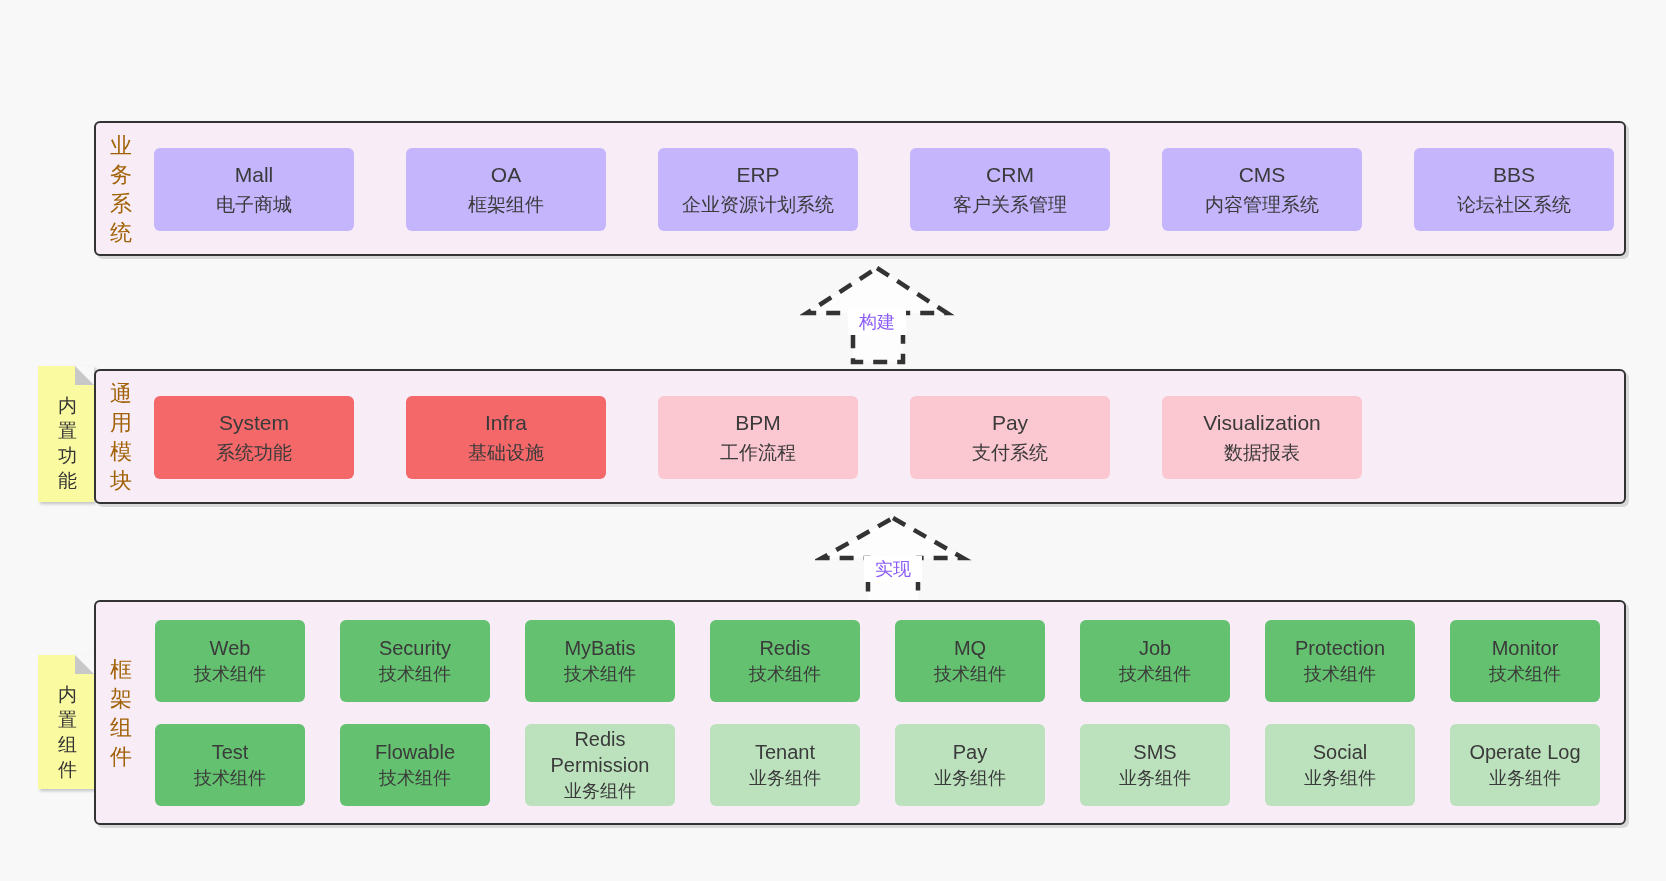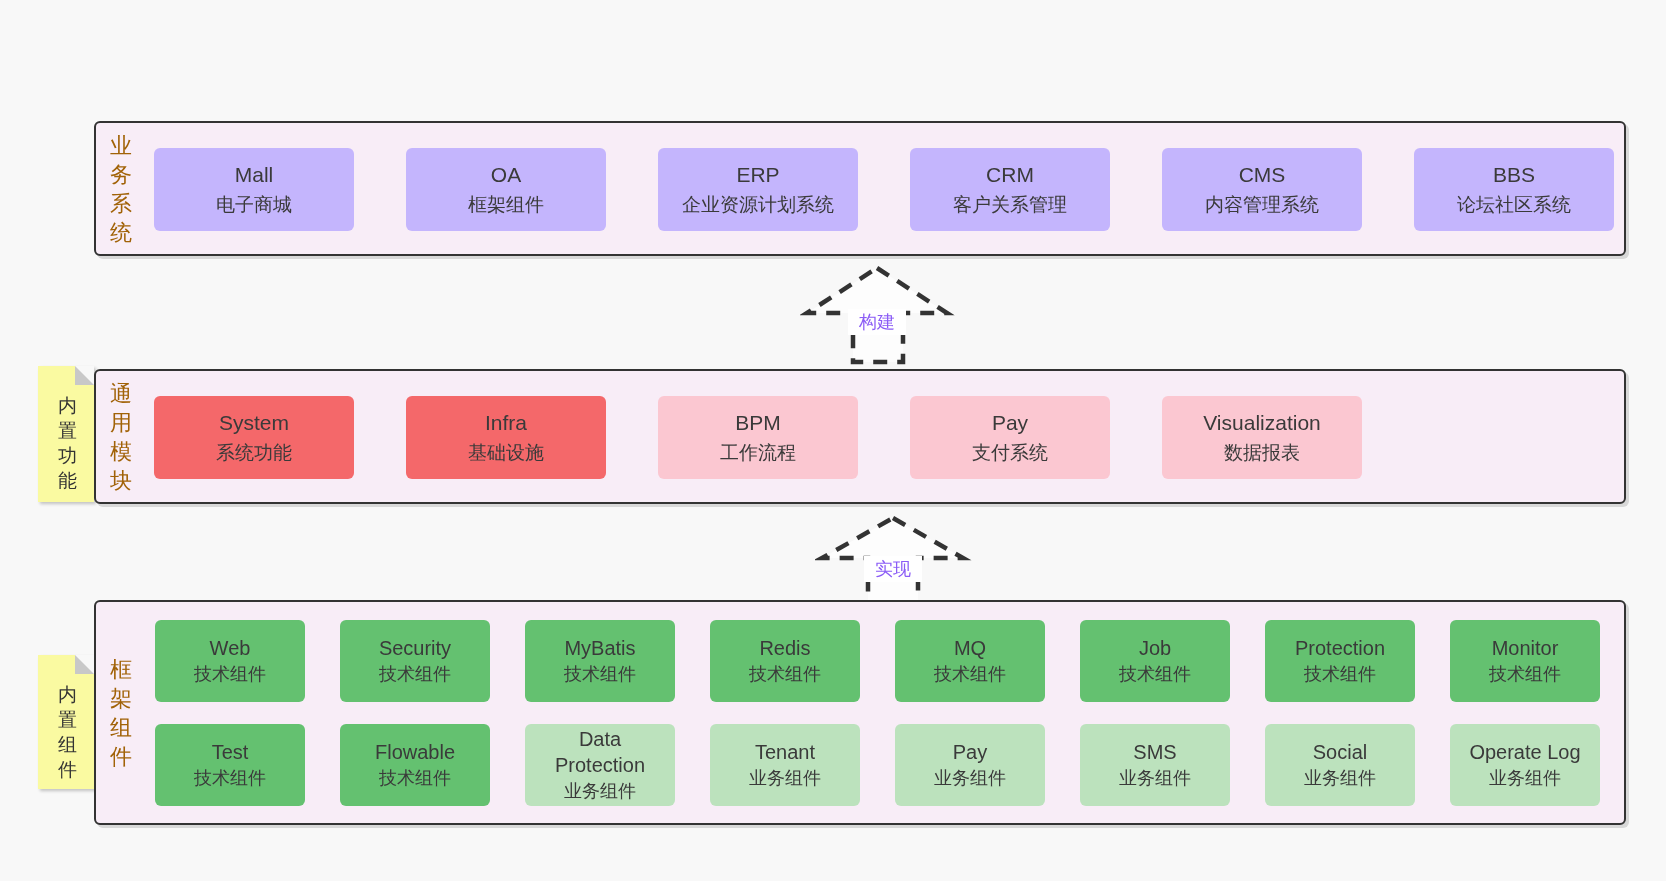--- a/index.html
+++ b/index.html
@@ -184,21 +184,21 @@
       <div class="boxrow-sm">
         <div class="box-sm c-green">
           <div class="t">Test</div>
           <div class="s">技术组件</div>
         </div>
         <div class="box-sm c-green">
           <div class="t">Flowable</div>
           <div class="s">技术组件</div>
         </div>
         <div class="box-sm c-lightgreen">
-          <div class="t">Data Protection</div>
+          <div class="t">Redis Permission</div>
           <div class="s">业务组件</div>
         </div>
         <div class="box-sm c-lightgreen">
           <div class="t">Tenant</div>
           <div class="s">业务组件</div>
         </div>
         <div class="box-sm c-lightgreen">
           <div class="t">Pay</div>
           <div class="s">业务组件</div>
         </div>

